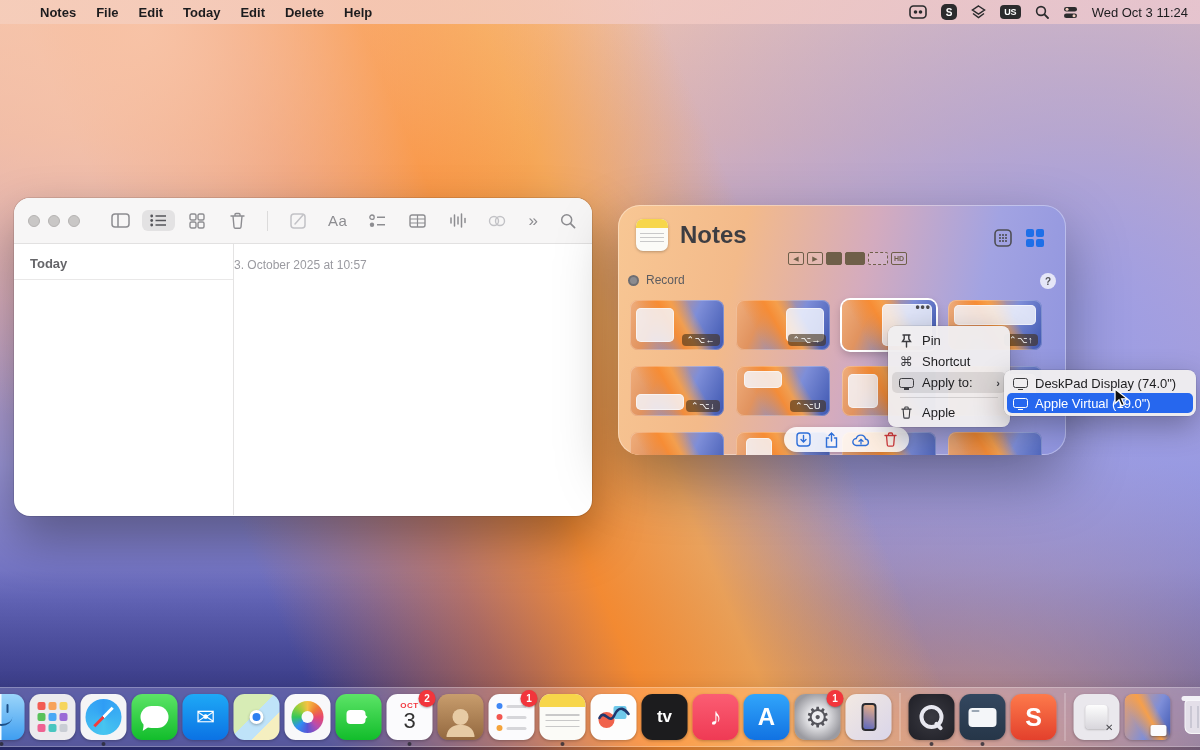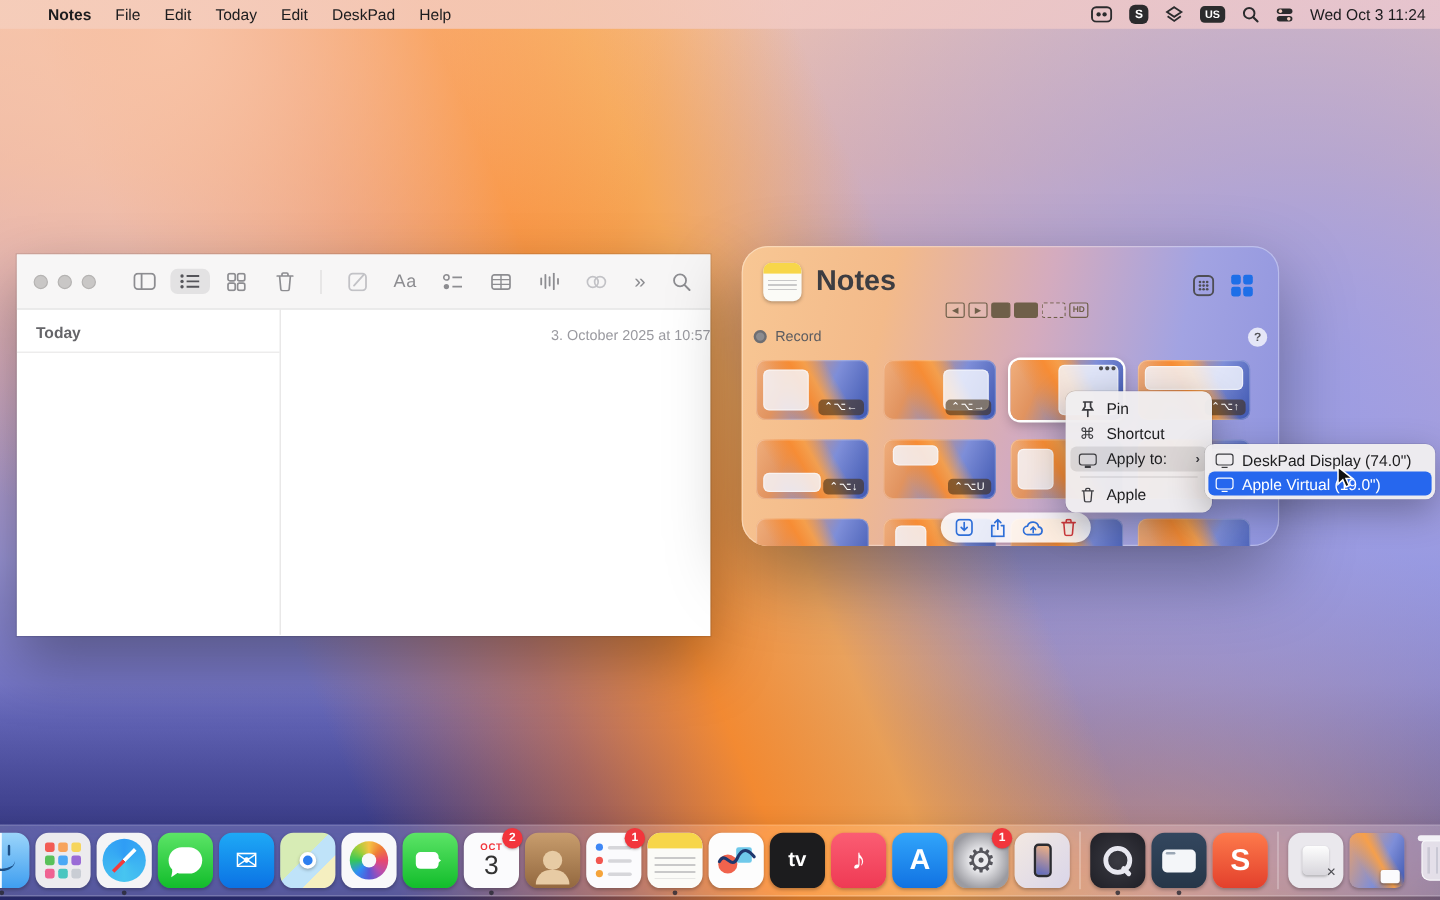--- a/index.html
+++ b/index.html
@@ -11,48 +11,48 @@
       radial-gradient(circle at 90% 42%, rgba(152,157,232,.9), transparent 52%),
       radial-gradient(ellipse at 80% 102%, rgba(246,152,80,.85), transparent 32%),
       linear-gradient(180deg, transparent 76%, rgba(38,40,110,.8) 98%),
       linear-gradient(180deg, #f2c4ae 0%, #eab6a6 18%, #cda6c2 40%, #9a95d6 62%, #6a6cbf 80%, #4a4c9f 100%);
   }
   
   .menubar { position:absolute; top:0; left:0; right:0; height:24px; display:flex; align-items:center;
     padding:0 12px; background:linear-gradient(90deg, rgba(245,206,188,.85), rgba(242,202,196,.8) 60%, rgba(236,200,208,.8));
     font-size:13px; color:#1c1c1e; }
   .menubar .apple { font-size:15px; margin:0 10px 0 8px; }
-  .menubar .menu { padding:0 10px; }
+  .menubar .menu { padding:0 10px;font-weight:bold; }
   .menubar .menu.app { font-weight:700; }
   .mb-right { margin-left:auto; display:flex; align-items:center; gap:14px; }
   .mb-ic { display:inline-flex; align-items:center; justify-content:center; }
   .kbd-badge { background:#2b2b2d; color:#fff; font-size:9px; font-weight:700; border-radius:4px; padding:2px 4px; }
   .s-badge { background:#2b2b2d; color:#fff; font-size:10px; font-weight:700; border-radius:5px; width:16px;height:16px; display:flex;align-items:center;justify-content:center;}
   .clock { font-size:13px; }
   
-  .notes-win { position:absolute; left:14px; top:212px; width:578px; height:318px; border-radius:0;
+  .notes-win { position:absolute; left:14px; top:198px; width:578px; height:318px; border-radius:16px;
     background:#fff; box-shadow:0 22px 50px rgba(0,0,0,.35), 0 0 0 1px rgba(0,0,0,.1); overflow:hidden; }
   .nw-toolbar { height:46px; background:#f7f6f6; border-bottom:1px solid #e2e1e1; display:flex; align-items:center; padding:0 14px; }
   .tl { display:flex; gap:8px; margin-right:30px; }
   .tl span { width:12px; height:12px; border-radius:50%; background:#c9c7c6; border:.5px solid #b5b3b2; }
   .tb-icons { display:flex; align-items:center; gap:20px; color:#8d8d91; flex:1; }
   .tb-ic { display:inline-flex; align-items:center; justify-content:center; min-width:20px; }
   .tb-ic.sel { background:#e3e2e3; border-radius:6px; padding:4px 8px; color:#55555a; margin:0 -8px; }
   .tb-div { width:1px; height:20px; background:#dcdbdb; }
   .tb-aa { font-size:15px; color:#8d8d91; letter-spacing:.5px; }
   .tb-more { font-size:17px; color:#8d8d91; margin-left:auto; }
   .nw-body { display:flex; height:271px; }
   .nw-side { width:220px; border-right:1px solid #e4e3e3; padding-top:8px; }
   .side-head { font-size:13px; font-weight:700; color:#656569; padding:4px 16px 8px; border-bottom:1px solid #e9e8e8; }
   .note-card { margin:10px 8px 0; background:#dbd9da; border-radius:8px; padding:8px 12px 10px 18px; }
   .note-title { font-size:13px; font-weight:700; color:#1d1d1f; }
   .note-sub { font-size:12px; color:#1d1d1f; margin-top:3px; }
   .note-sub .prev { color:#8e8e93; margin-left:4px; }
   .nw-editor { flex:1; position:relative; }
-  .ed-date { position:absolute; top:14px; left:0; right:0; text-align:right; font-size:12px; color:#9a9aa0; }
+  .ed-date { position:absolute; top:14px; left:0; right:0; text-align:left; font-size:12px; color:#9a9aa0; }
   
   .panel { position:absolute; left:618px; top:205px; width:448px; height:250px; border-radius:22px; overflow:hidden;
     background:linear-gradient(103deg,#f8c794 0%,#f3ba8a 26%,#d4abbe 52%,#a2a3e2 76%,#8e93de 100%);
     box-shadow:0 24px 60px rgba(0,0,0,.35), inset 0 0 0 1px rgba(255,255,255,.35); }
   .p-head { position:absolute; top:14px; left:18px; display:flex; align-items:center; gap:12px; }
   .p-title { font-size:24px; font-weight:700; color:#3d3d42; }
   .mini-notes { width:32px; height:32px; border-radius:7px; background:#fbfbf7; box-shadow:0 1px 3px rgba(0,0,0,.25); position:relative; overflow:hidden; }
   .mini-notes::before { content:""; position:absolute; top:0; left:0; right:0; height:9px; background:#f7d64a; }
   .mini-notes::after { content:""; position:absolute; top:14px; left:4px; right:4px; height:12px;
     background:repeating-linear-gradient(180deg,#c9c9c9 0 1px,transparent 1px 4px); }
@@ -179,21 +179,21 @@
 </head>
 <body>
 
 <div class="menubar">
   <span class="apple"></span>
   <span class="menu app">Notes</span>
   <span class="menu">File</span>
   <span class="menu">Edit</span>
   <span class="menu">Today</span>
   <span class="menu">Edit</span>
-  <span class="menu">DeskPad</span>
+  <span class="menu">Delete</span>
   <span class="menu">Help</span>
   <div class="mb-right">
     <span class="mb-ic">
       <svg width="18" height="14" viewBox="0 0 18 14">
           <rect x="1" y="1" width="16" height="12" rx="3.5" fill="none" stroke="#2b2b2d" stroke-width="1.6"></rect>
           <circle cx="6.5" cy="7" r="1.8" fill="#2b2b2d"></circle>
           <circle cx="11.5" cy="7" r="1.8" fill="#2b2b2d"></circle>
         </svg>
     </span>
     <span class="s-badge">S</span>

